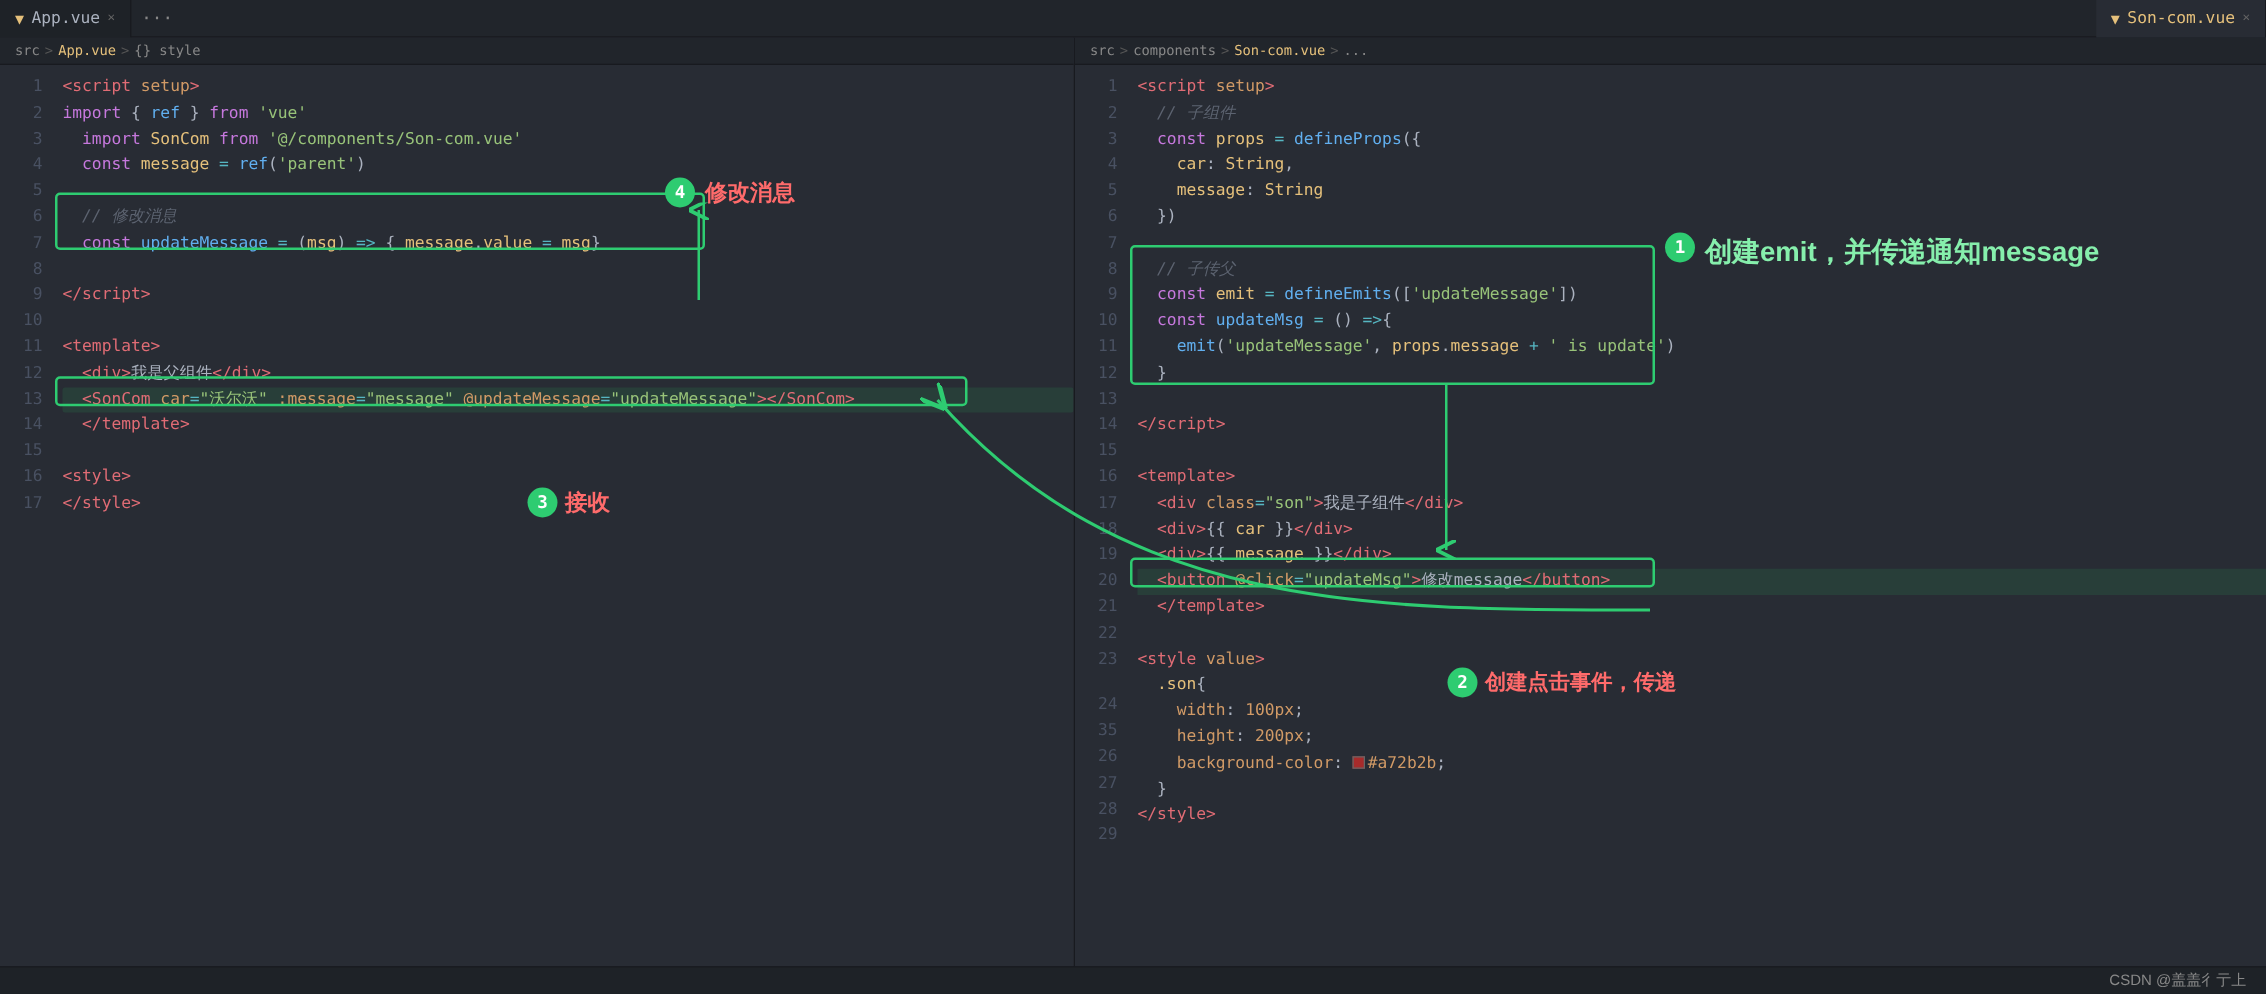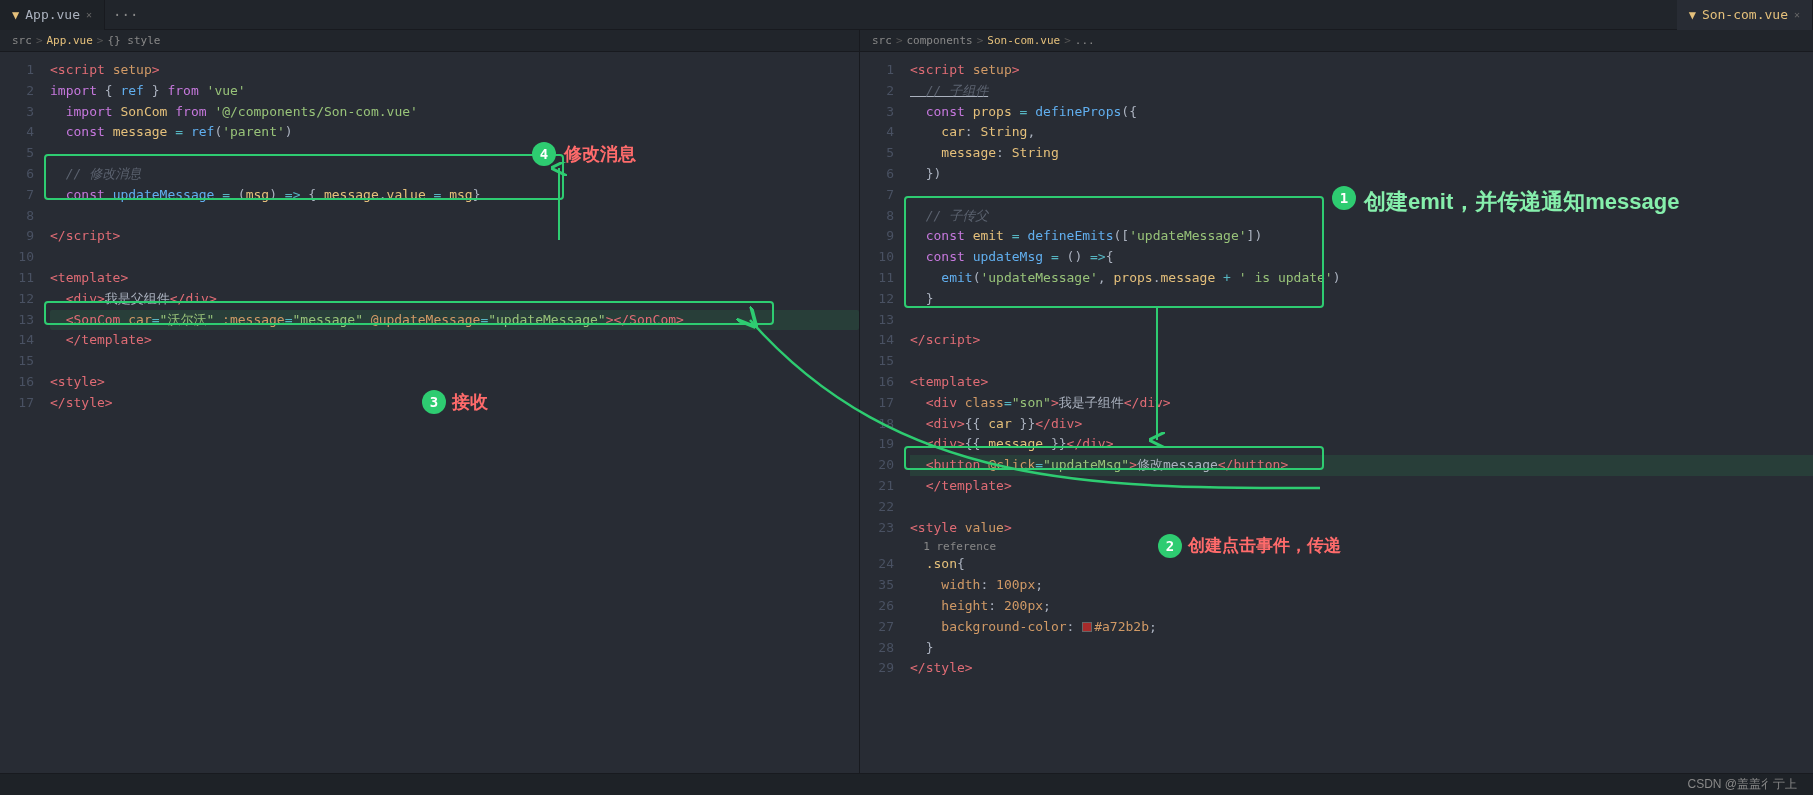--- a/index.html
+++ b/index.html
@@ -165,21 +165,21 @@
         <div>24</div>
           <div>35</div>
           <div>26</div>
           <div>27</div>
           <div>28</div>
         <div>29</div>
       </div>
 
       <div style="flex:1;padding:8px 0 8px 8px;overflow:auto;line-height:1.6;font-size:13px;position:relative;font-family:Consolas,monospace;">
         <div style="height:20.8px;white-space:pre;"><span class="tag">&lt;script</span> <span class="attr">setup</span><span class="tag">&gt;</span></div>
-        <div style="height:20.8px;white-space:pre;text-decoration:underline;"><span class="cmt">  // 子组件</span></div>
+        <div style="height:20.8px;white-space:pre;"><span class="cmt">  // 子组件</span></div>
         <div style="height:20.8px;white-space:pre;">  <span class="kw">const</span> <span class="var">props</span> <span class="op">=</span> <span class="fn">defineProps</span><span class="punct">({</span></div>
         <div style="height:20.8px;white-space:pre;">    <span class="var">car</span><span class="punct">:</span> <span class="var">String</span><span class="punct">,</span></div>
         <div style="height:20.8px;white-space:pre;">    <span class="var">message</span><span class="punct">:</span> <span class="var">String</span></div>
         <div style="height:20.8px;white-space:pre;">  <span class="punct">})</span></div>
         <div style="height:20.8px;white-space:pre;"></div>
         <div style="height:20.8px;white-space:pre;">  <span class="cmt">// 子传父</span></div>
         <div style="height:20.8px;white-space:pre;">  <span class="kw">const</span> <span class="var">emit</span> <span class="op">=</span> <span class="fn">defineEmits</span><span class="punct">([</span><span class="str">'updateMessage'</span><span class="punct">])</span></div>
         <div style="height:20.8px;white-space:pre;">  <span class="kw">const</span> <span class="fn">updateMsg</span> <span class="op">=</span> <span class="punct">()</span> <span class="op">=&gt;</span><span class="punct">{</span></div>
         <div style="height:20.8px;white-space:pre;">    <span class="fn">emit</span><span class="punct">(</span><span class="str">'updateMessage'</span><span class="punct">,</span> <span class="var">props</span><span class="punct">.</span><span class="var">message</span> <span class="op">+</span> <span class="str">' is update'</span><span class="punct">)</span></div>
         <div style="height:20.8px;white-space:pre;">  <span class="punct">}</span></div>
@@ -187,21 +187,20 @@
         <div style="height:20.8px;white-space:pre;"><span class="tag">&lt;/script&gt;</span></div>
         <div style="height:20.8px;white-space:pre;"></div>
         <div style="height:20.8px;white-space:pre;"><span class="tag">&lt;template&gt;</span></div>
         <div style="height:20.8px;white-space:pre;">  <span class="tag">&lt;div</span> <span class="attr">class</span><span class="op">=</span><span class="str">"son"</span><span class="tag">&gt;</span><span class="white">我是子组件</span><span class="tag">&lt;/div&gt;</span></div>
         <div style="height:20.8px;white-space:pre;">  <span class="tag">&lt;div&gt;</span><span class="punct">{{ </span><span class="var">car</span><span class="punct"> }}</span><span class="tag">&lt;/div&gt;</span></div>
         <div style="height:20.8px;white-space:pre;">  <span class="tag">&lt;div&gt;</span><span class="punct">{{ </span><span class="var">message</span><span class="punct"> }}</span><span class="tag">&lt;/div&gt;</span></div>
         <div style="height:20.8px;white-space:pre;background:rgba(40,200,100,0.12);">  <span class="tag">&lt;button</span> <span class="attr">@click</span><span class="op">=</span><span class="str">"updateMsg"</span><span class="tag">&gt;</span><span class="white">修改message</span><span class="tag">&lt;/button&gt;</span></div>
         <div style="height:20.8px;white-space:pre;">  <span class="tag">&lt;/template&gt;</span></div>
         <div style="height:20.8px;white-space:pre;"></div>
         <div style="height:20.8px;white-space:pre;"><span class="tag">&lt;style</span> <span class="attr">value</span><span class="tag">&gt;</span></div>
-        <div style="height:16px;white-space:pre;color:#888;font-size:11px;">  1 reference</div>
         <div style="height:20.8px;white-space:pre;">  <span class="var">.son</span><span class="punct">{</span></div>
         <div style="height:20.8px;white-space:pre;">    <span class="attr">width</span><span class="punct">:</span> <span class="num">100px</span><span class="punct">;</span></div>
         <div style="height:20.8px;white-space:pre;">    <span class="attr">height</span><span class="punct">:</span> <span class="num">200px</span><span class="punct">;</span></div>
         <div style="height:20.8px;white-space:pre;">    <span class="attr">background-color</span><span class="punct">:</span> <span style="display:inline-block;width:10px;height:10px;background:#a72b2b;vertical-align:middle;margin-right:2px;border:1px solid #666;"></span><span class="num">#a72b2b</span><span class="punct">;</span></div>
         <div style="height:20.8px;white-space:pre;">  <span class="punct">}</span></div>
         <div style="height:20.8px;white-space:pre;"><span class="tag">&lt;/style&gt;</span></div>
 
         <div style="position:absolute;top:144px;left:2px;width:420px;height:112px;border:2px solid #2ecc71;border-radius:4px;pointer-events:none;z-index:10;"></div>
 
         <div style="position:absolute;top:394px;left:2px;width:420px;height:24px;border:2px solid #2ecc71;border-radius:4px;pointer-events:none;z-index:10;"></div>

